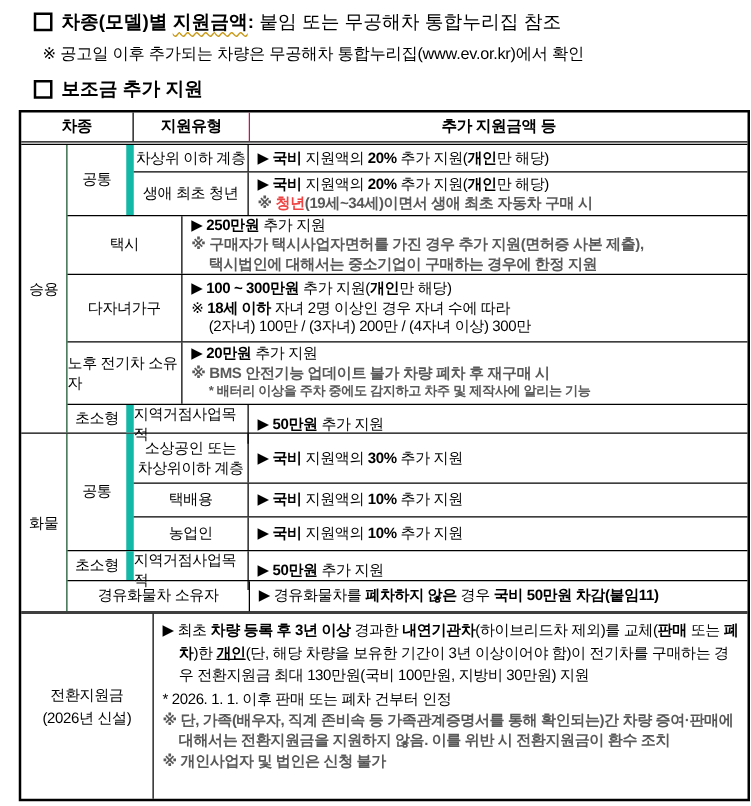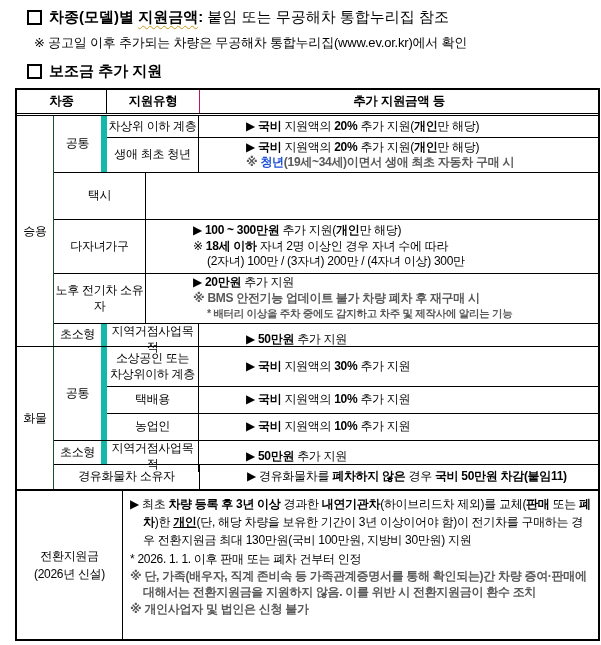--- a/index.html
+++ b/index.html
@@ -9,21 +9,21 @@
     overflow:hidden;
   }
   .top{padding:6px 4px 0 7px;}
   .h-line{display:flex;align-items:center;gap:7px;font-size:15px;margin:2px 0 7px 0;padding-left:20px;}
   .chk{width:11px;height:11px;border:2px solid #000;flex:none;display:inline-block;}
   .note-line{font-size:13px;margin:0 0 10px 27px;letter-spacing:-0.2px;}
   .em{font-weight:bold;}
   .u{text-decoration:underline;text-underline-offset:1px;}
   .wavy{text-decoration-line:underline;text-decoration-style:wavy;text-decoration-color:#c99a1a;text-decoration-thickness:1px;text-underline-offset:3px;}
   .mut{color:#595959;font-weight:bold;}
-  .dk{color:#1d4ed8;font-weight:bold;}
+  .dk{color:#ef4444;font-weight:bold;}
   .sm{font-size:10.5px;}
   .ind{padding-left:14px;}
 
   
   .tbl{
     width:585px;height:553px;margin:0 0 0 8px;border:2px solid #000;
     box-sizing:border-box;display:flex;flex-direction:column;
     font-size:12px;letter-spacing:-0.3px;
   }
   .tbl *{box-sizing:border-box;}
@@ -37,22 +37,22 @@
   .sect-c{height:143px;}
   .sect-conv{flex:1;border-bottom:none;border-top:1px solid #000;}
   .gcell{width:37px;border-right:1px solid #14532d;display:flex;align-items:center;justify-content:center;flex:none;}
   .gbody{flex:1;display:flex;flex-direction:column;}
   .srow{display:flex;border-bottom:1px solid #000;flex:none;}
   .srow:last-child{border-bottom:none;}
   .g2{width:53px;border-right:6px solid #14b8a6;display:flex;flex-direction:column;align-items:center;justify-content:center;text-align:center;flex:none;line-height:1.3;}
   .scol{flex:1;display:flex;flex-direction:column;}
   .drow{display:flex;border-bottom:1px solid #000;flex:none;}
   .drow:last-child{border-bottom:none;}
-  .lcell{width:92px;border-right:1px solid #000;display:flex;flex-direction:column;align-items:center;justify-content:center;text-align:center;flex:none;line-height:1.3;}
-  .ccell{flex:1;display:flex;flex-direction:column;justify-content:center;padding:1px 3px 1px 7px;overflow:hidden;margin-left:40px;}
+  .lcell{width:92px;border-right:1px solid #000;display:flex;flex-direction:column;align-items:center;justify-content:center;flex:none;line-height:1.3;}
+  .ccell{flex:1;display:flex;flex-direction:column;justify-content:center;padding:1px 3px 1px 7px;overflow:hidden;}
   .ln{white-space:nowrap;line-height:15.5px;}
   
   .sr57{height:57px;} .sr151{height:151px;} .sr22{height:22px;}
   .sr94{height:94px;} .sr24{height:24px;}
   .dr22{height:22px;} .dr34{height:34px;} .dr47{height:47px;} .dr54{height:54px;}
   .dr49{height:49px;} .dr40{height:40px;} .dr27{height:27px;} .dr26{height:26px;}
   
   .convlabel{width:106px;border-right:1px solid #000;display:flex;flex-direction:column;align-items:center;justify-content:center;text-align:center;flex:none;line-height:1.5;}
   .convbody{flex:1;padding:4px 4px 2px 7px;overflow:hidden;}
   .para{line-height:16px;padding-left:13px;text-indent:-13px;margin:0 0 1px 0;}
@@ -103,20 +103,25 @@
                   <div class="ln mut"><span>※ </span><span class="dk">청년</span><span>(19세~34세)이면서 생애 최초 자동차 구매 시</span></div>
                 </div>
             </div>
           </div>
         </div>
 
         <div class="srow sr151">
           <div class="scol">
             <div class="drow dr47">
               <div class="lcell">택시</div>
+              <div class="ccell">
+                  <div class="ln"><span>▶ </span><span class="em">250만원</span><span> 추가 지원</span></div>
+                  <div class="ln mut"><span>※ 구매자가 택시사업자면허를 가진 경우 추가 지원(면허증 사본 제출),</span></div>
+                  <div class="ln mut ind"><span>택시법인에 대해서는 중소기업이 구매하는 경우에 한정 지원</span></div>
+                </div>
             </div>
             <div class="drow dr54">
               <div class="lcell">다자녀가구</div>
               <div class="ccell">
                   <div class="ln"><span>▶ </span><span class="em">100 ~ 300만원</span><span> 추가 지원(</span><span class="em">개인</span><span>만 해당)</span></div>
                   <div class="ln"><span>※ </span><span class="em">18세 이하</span><span> 자녀 2명 이상인 경우 자녀 수에 따라</span></div>
                   <div class="ln ind"><span>(2자녀) 100만 / (3자녀) 200만 / (4자녀 이상) 300만</span></div>
                 </div>
             </div>
             <div class="drow dr49">

